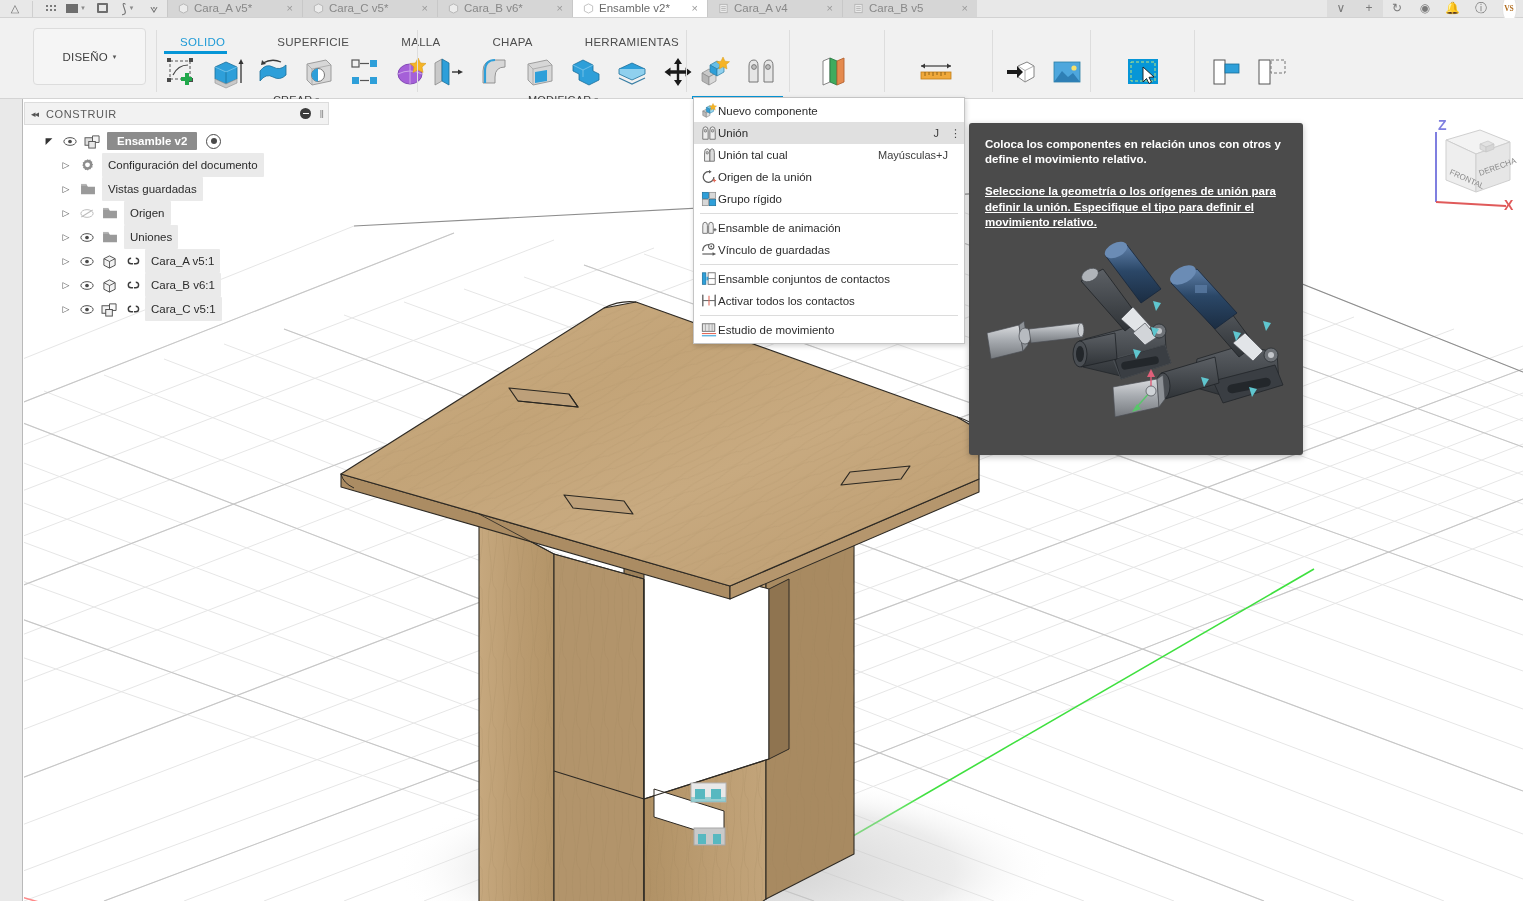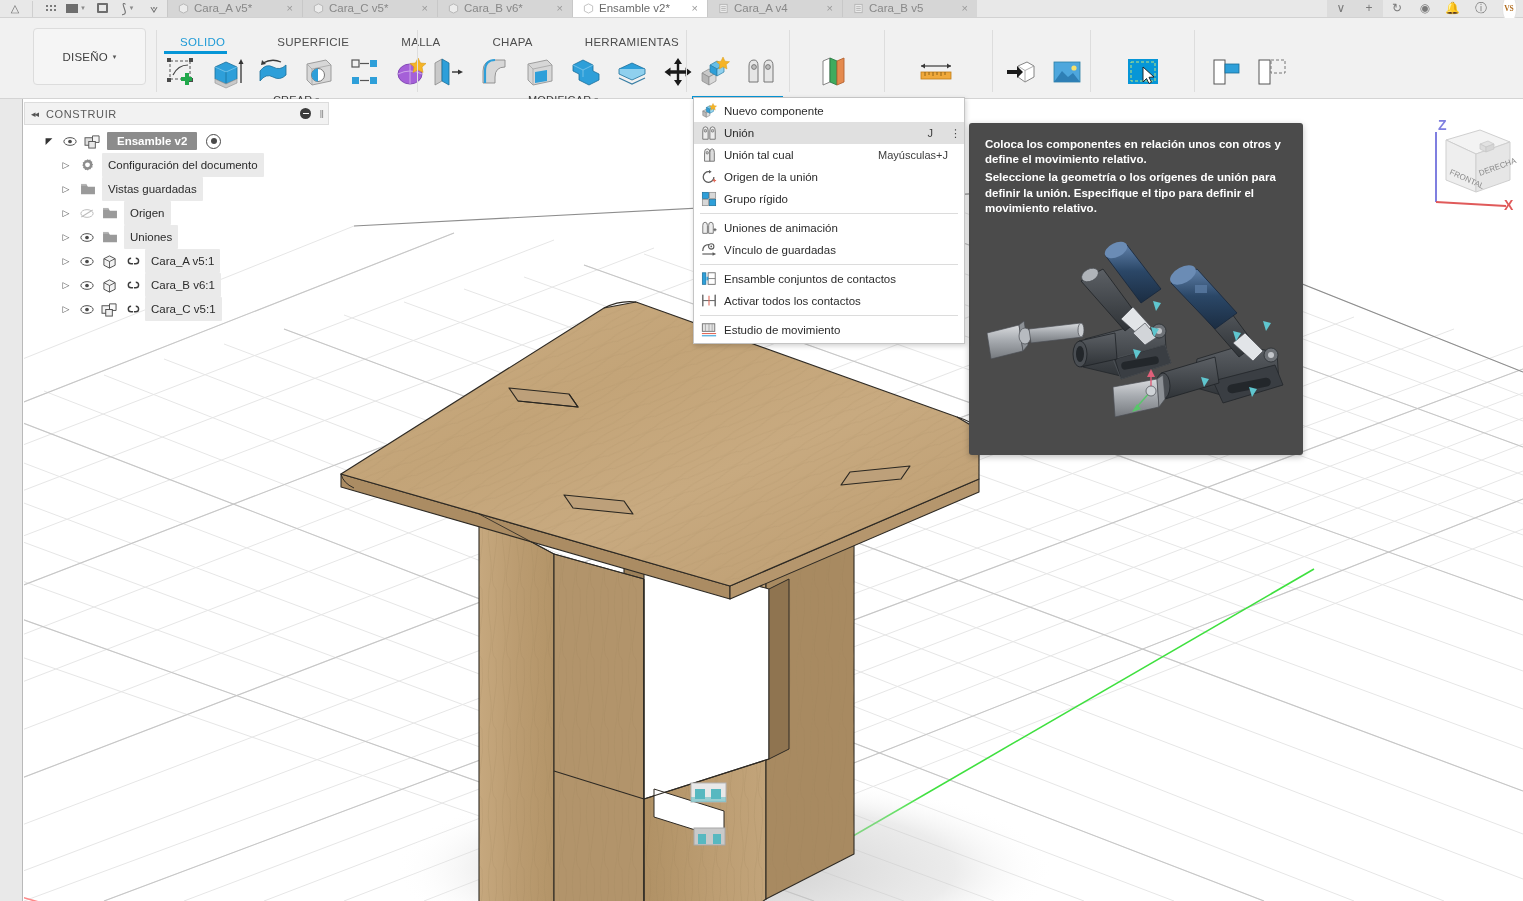--- a/index.html
+++ b/index.html
@@ -106,21 +106,21 @@
   .dropbtn.sel .dlabel .caret { color: #ffffff; }
 
   
   .menu {
     position: absolute; left: 693px; top: 97px; width: 272px;
     background: #ffffff; border: 1px solid #c4c4c4;
     box-shadow: 1px 2px 5px rgba(0,0,0,.18); z-index: 60; padding: 2px 0 2px 0;
   }
   .mitem {
     height: 22px; display: flex; align-items: center; padding: 0 6px 0 7px;
-    font-size: 11.5px; color: #2b2b2b; gap: 7px; position: relative;
+    font-size: 11.5px; color: #2b2b2b; gap: 1px; position: relative;
   }
   .mitem.hl { background: #e0e0e0; }
   .mitem .micon { width: 16px; height: 16px; flex: none; display:flex; align-items:center; justify-content:center;}
   .mitem .mlabel { flex: 1; white-space: nowrap; }
   .mitem .mkey { color: #3c3c3c; font-size: 11px; margin-right: 10px; }
   .mitem .mdots { font-size: 11px; color: #444; letter-spacing: 0; line-height: .8; width: 8px; text-align:center;}
   .msep { height: 1px; background: #dcdcdc; margin: 3px 6px; }
 
   
   .left-gutter {
@@ -169,21 +169,21 @@
   }
   .vp-svg { position: absolute; inset: 0; }
 
   
   .tooltip {
     position: absolute; left: 969px; top: 123px; width: 334px; height: 332px;
     background: #4b4b4b; border-radius: 3px; z-index: 50;
     box-shadow: 0 2px 6px rgba(0,0,0,.25); padding: 14px 16px 0 16px;
   }
   .tt-text { color: #ffffff; font-size: 11.5px; font-weight: bold; line-height: 1.32; }
-  .tt-text p + p { margin-top: 3px; }
+  .tt-text p + p { margin-top: 17px; text-decoration: underline; }
   .tt-img { position: absolute; left: 6px; top: 118px; width: 322px; height: 208px; }
 
   
   .viewcube { position: absolute; left: 1418px; top: 114px; width: 100px; height: 100px; z-index: 40; }
   .vc-label { font-size: 8px; fill: #8a8a8a; font-family: "Liberation Sans", sans-serif; }
   .axis-letter { font-size: 14px; font-weight: bold; font-family: "Liberation Sans", sans-serif; }
 </style>
 </head>
 <body>
 
@@ -990,21 +990,21 @@
     <div class="msep"></div>
 
     <div class="mitem">
       <span class="micon">
         <svg width="16" height="16" viewBox="0 0 18 18">
           <path d="M2 15 L2 6 Q2 2.5 4.6 2.5 Q7.2 2.5 7.2 6 L7.2 15 Z" fill="#ededed" stroke="#6e6e6e" stroke-width="1"></path>
           <path d="M8.6 15 L8.6 6 Q8.6 2.5 11.2 2.5 Q13.8 2.5 13.8 6 L13.8 15 Z" fill="#ededed" stroke="#6e6e6e" stroke-width="1"></path>
           <path d="M14 11 L17.5 11 M15.7 9.3 L15.7 12.7" stroke="#5a5a5a" stroke-width="1.3"></path>
         </svg>
       </span>
-      <span class="mlabel">Uniones de animación</span>
+      <span class="mlabel">Ensamble de animación</span>
       <span class="mkey"></span>
     </div>
 
     <div class="mitem">
       <span class="micon">
         <svg width="16" height="16" viewBox="0 0 18 18">
           <path d="M2 10 Q2 3 9 3" fill="none" stroke="#5a5a5a" stroke-width="1.3"></path>
           <circle cx="11.5" cy="5" r="3" fill="none" stroke="#5a5a5a" stroke-width="1.2"></circle>
           <circle cx="11.5" cy="5" r="1" fill="#5a5a5a"></circle>
           <line x1="1.5" y1="13.5" x2="14" y2="13.5" stroke="#5a5a5a" stroke-width="1.3"></line>

